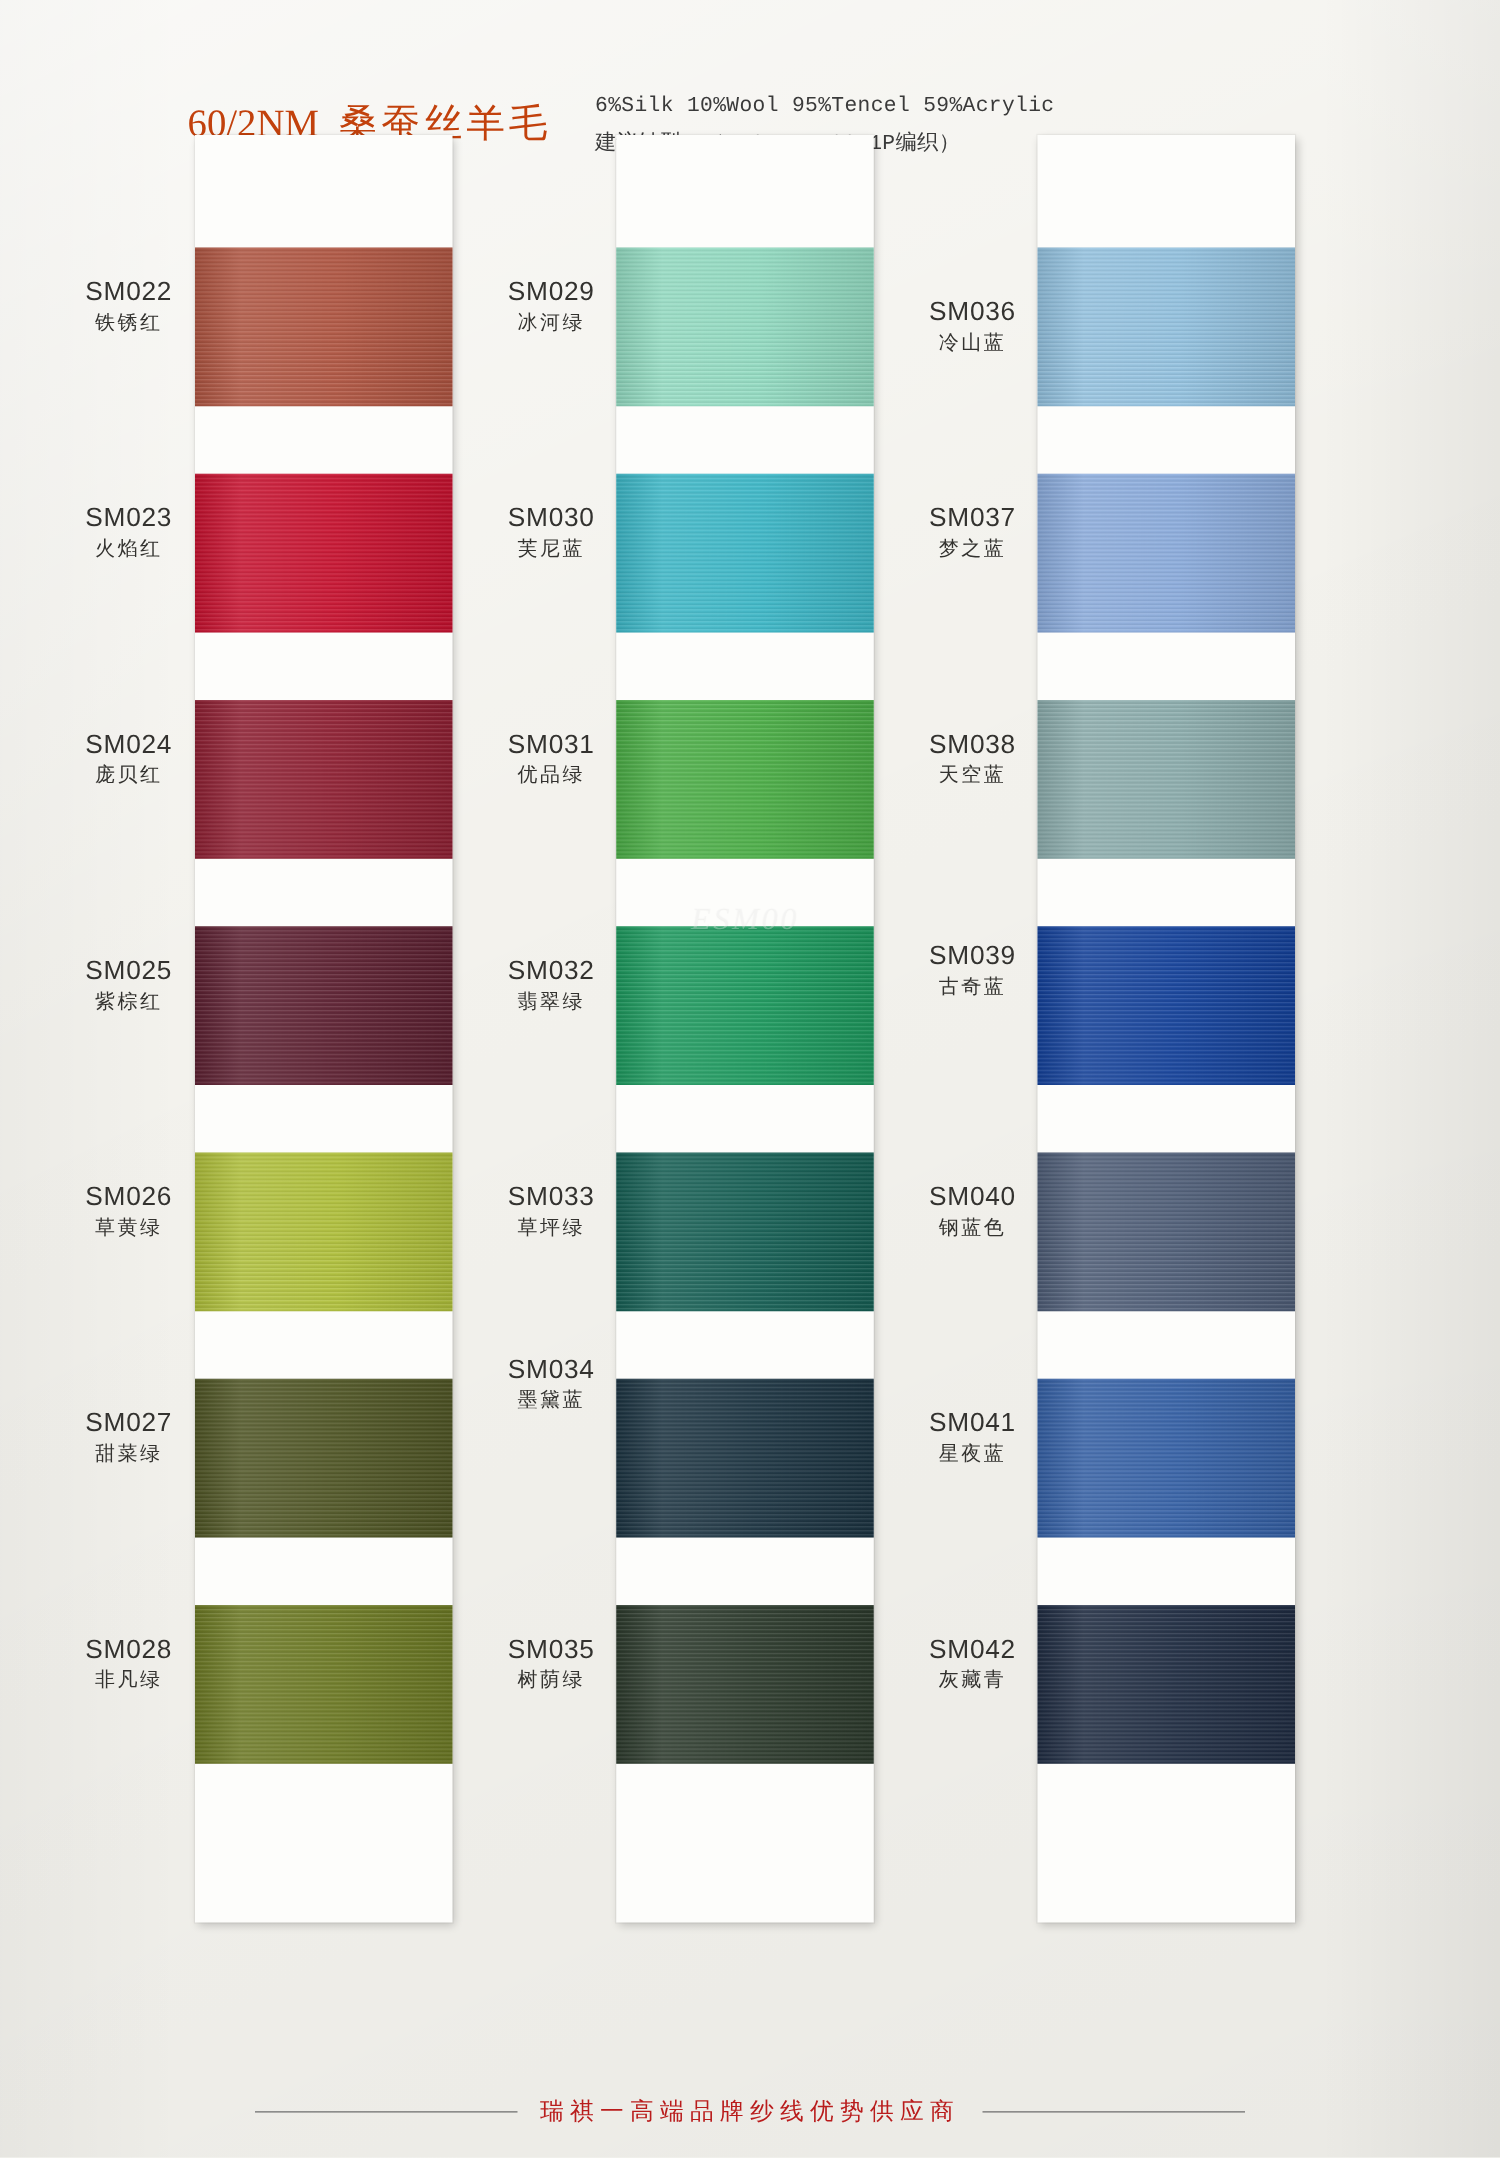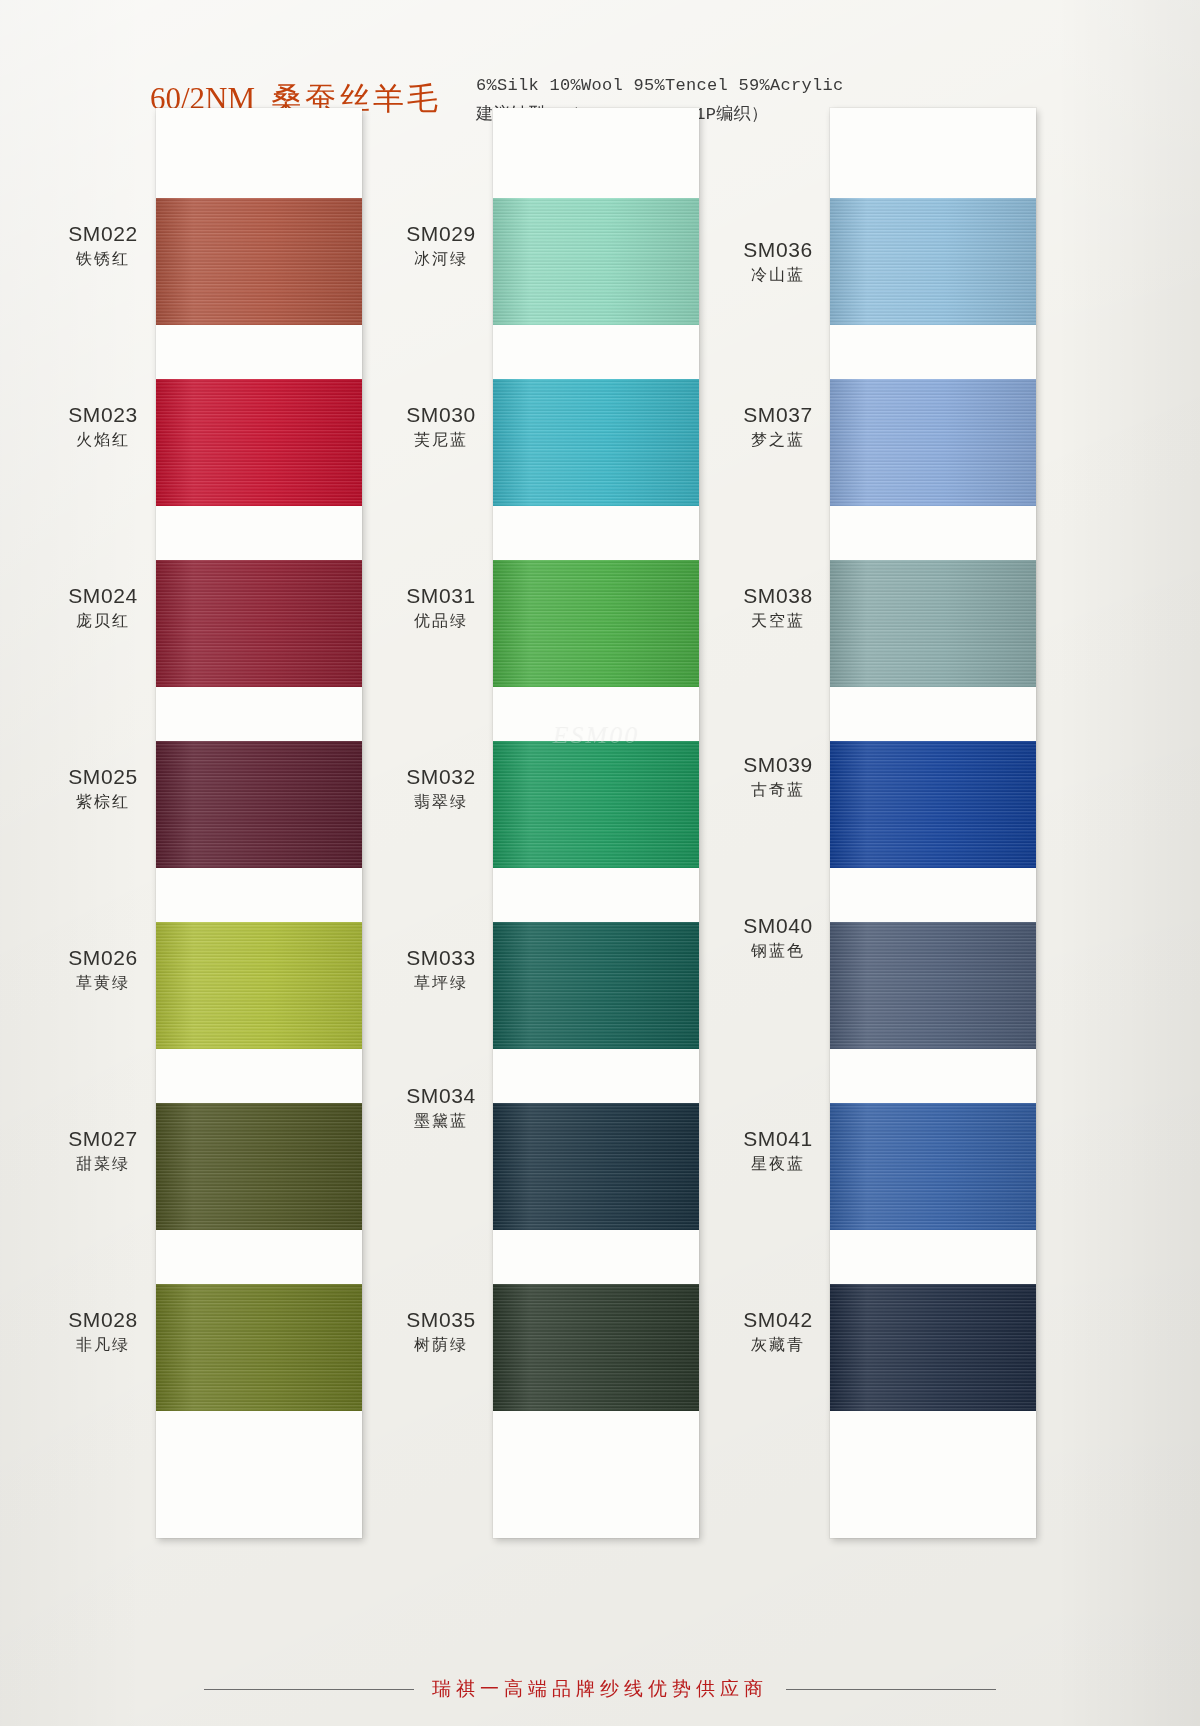--- a/index.html
+++ b/index.html
@@ -241,21 +241,21 @@
       <span class="name">梦之蓝</span>
     </div>
     <div class="label col2" style="top: 582px;">
       <span class="code">SM038</span>
       <span class="name">天空蓝</span>
     </div>
     <div class="label col2" style="top: 751px;">
       <span class="code">SM039</span>
       <span class="name">古奇蓝</span>
     </div>
-    <div class="label col2" style="top: 912px;">
+    <div class="label col2" style="top: 944px;">
       <span class="code">SM040</span>
       <span class="name">钢蓝色</span>
     </div>
     <div class="label col2" style="top: 1125px;">
       <span class="code">SM041</span>
       <span class="name">星夜蓝</span>
     </div>
     <div class="label col2" style="top: 1306px;">
       <span class="code">SM042</span>
       <span class="name">灰藏青</span>

